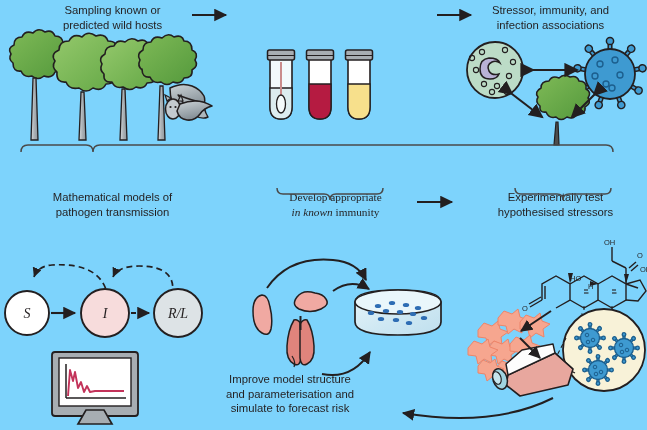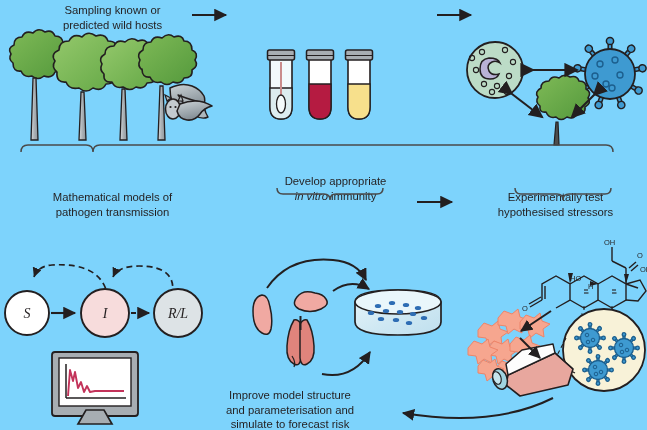--- a/index.html
+++ b/index.html
@@ -37,30 +37,32 @@
 </style>
 </head>
 <body>
 
 <div id="figure">
 
   <div class="label" style="left:10px; top:3px; width:205px;">Sampling known or
 predicted wild hosts</div>
 
 
+  <div class="label" style="left:458px; top:3px; width:185px;">Stressor, immunity, and
+infection associations</div>
 
   <div class="label" style="left:10px; top:190px; width:205px;">Mathematical models of
 pathogen transmission</div>
 
-  <div class="label" style="left:248px; top:174px; width:175px;"><span>Develop appropriate</span><br><span class="ital">in vitro</span><span> immunity</span></div>
+  <div class="label" style="left:248px; top:190px; width:175px;font-family:Liberation Serif, serif;"><span>Develop appropriate</span><br><span class="ital">in known</span><span> immunity</span></div>
 
   <div class="label" style="left:468px; top:190px; width:175px;">Experimentally test
 hypothesised stressors</div>
 
-  <div class="label" style="left:190px; top:388px; width:200px;">Improve model structure
+  <div class="label" style="left:190px; top:372px; width:200px;">Improve model structure
 and parameterisation and
 simulate to forecast risk</div>
 
   <svg id="svg-layer" viewBox="0 0 647 430" xmlns="http://www.w3.org/2000/svg">
     <defs>
       <marker id="ah" markerWidth="7" markerHeight="7" refX="5.6" refY="3" orient="auto">
         <path d="M0,0 L6.2,3 L0,6 Z" fill="#231f20"></path>
       </marker>
       <marker id="ahs" markerWidth="7" markerHeight="7" refX="5.4" refY="2.7" orient="auto">
         <path d="M0,0 L5.6,2.7 L0,5.4 Z" fill="#231f20"></path>

